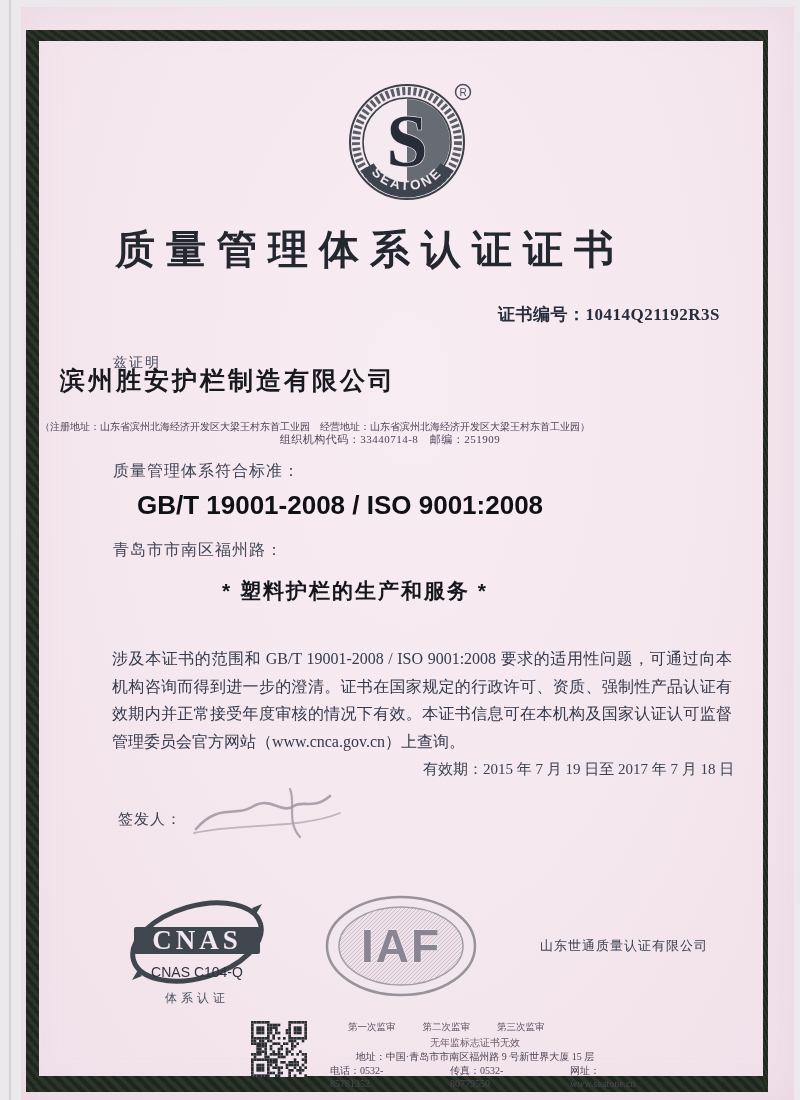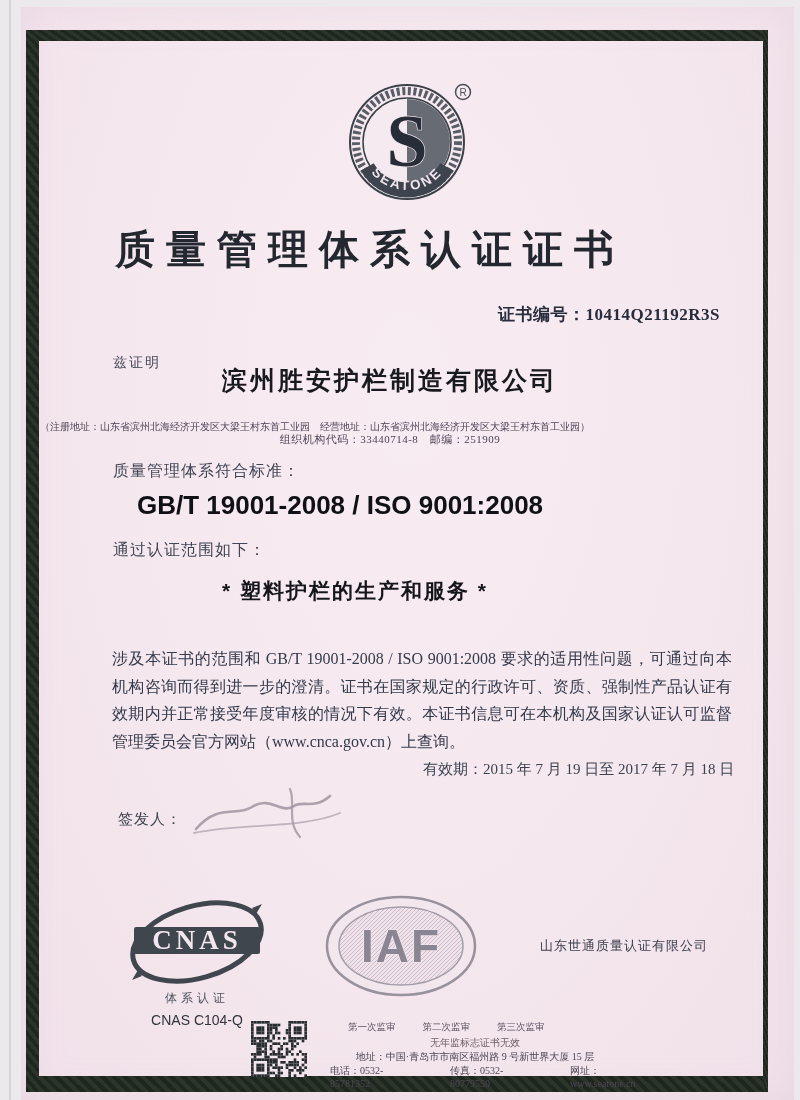--- a/index.html
+++ b/index.html
@@ -13,39 +13,39 @@
   .frame{position:absolute;left:26px;top:30px;width:742px;height:1062px;box-sizing:border-box;
         border-style:solid;border-color:#242d26;border-width:11px 5px 16px 13px;
         border-image:repeating-linear-gradient(45deg,#1e271f 0 4px,#2d352b 4px 8px) 16;z-index:1;}
   .content{position:absolute;inset:0;z-index:2;}
   .abs{position:absolute;}
   .title{left:30px;top:222px;width:680px;text-align:center;font-size:40px;letter-spacing:11px;
         color:#23272f;font-weight:600;}
   .certno{left:420px;top:303px;width:300px;text-align:right;font-size:17px;font-weight:bold;
         color:#272d3d;letter-spacing:.5px;}
   .certify{left:113px;top:354px;font-size:14px;color:#444a59;letter-spacing:2px;}
-  .company{left:60px;top:364px;width:660px;text-align:center;font-size:25px;font-weight:bold;
+  .company{left:60px;top:364px;width:660px;text-align:left;font-size:25px;font-weight:bold;
         font-family:"Liberation Sans","DejaVu Sans",sans-serif;color:#191a20;letter-spacing:3px;}
   .addr{left:40px;top:420px;width:700px;text-align:left;font-size:10px;color:#4d4457;}
   .org{left:40px;top:432px;width:700px;text-align:center;font-size:11px;color:#4d4457;letter-spacing:.5px;}
   .stdlabel{left:113px;top:461px;font-size:16px;color:#404656;letter-spacing:1px;}
   .std{left:20px;top:490px;width:640px;text-align:center;font-size:26px;font-weight:bold;
         font-family:"Liberation Sans","DejaVu Sans",sans-serif;color:#0f1116;}
   .scopelabel{left:113px;top:540px;font-size:16px;color:#404656;letter-spacing:1px;}
   .scope{left:40px;top:577px;width:630px;text-align:center;font-size:21px;font-weight:bold;
         font-family:"Liberation Sans","DejaVu Sans",sans-serif;color:#15161c;letter-spacing:2px;}
   .para{left:112px;top:645px;width:620px;font-size:16px;line-height:27.5px;text-align:justify;
         color:#333a4c;}
   .issue{left:118px;top:760px;font-size:15px;color:#3a4150;}
   .valid{left:423px;top:760px;font-size:15px;color:#3a4150;}
   .signer{left:118px;top:810px;font-size:15px;color:#3a4150;letter-spacing:1px;}
   .sig{left:190px;top:783px;}
   .cnas{left:126px;top:896px;}
   .cnascap1{left:126px;top:990px;width:142px;text-align:center;font-size:12px;letter-spacing:4px;color:#4c5260;}
-  .cnascap2{left:126px;top:1012px;width:142px;text-align:center;font-size:14px;color:#2e333c;
+  .cnascap2{left:126px;top:964px;width:142px;text-align:center;font-size:14px;color:#2e333c;
         font-family:"Liberation Sans","DejaVu Sans",sans-serif;}
   .iaf{left:323px;top:894px;}
   .issuer{left:540px;top:937px;font-size:13px;color:#3c4150;letter-spacing:1px;}
   .audits{left:348px;top:1021px;display:flex;gap:27px;font-size:9.5px;color:#5a5262;}
   .notice{left:360px;top:1036px;width:230px;text-align:center;font-size:10px;color:#6a5b65;}
   .faddr{left:300px;top:1050px;width:350px;text-align:center;font-size:10px;color:#4c4556;}
   .fphones{left:330px;top:1064px;width:326px;display:flex;justify-content:space-between;
         font-size:10px;color:#4c4556;gap:36px;}
   .qr{left:251px;top:1021px;}
 </style>
@@ -86,21 +86,21 @@
     <div class="abs certify">兹证明</div>
 
     <div class="abs company">滨州胜安护栏制造有限公司</div>
 
     <div class="abs addr">（注册地址：山东省滨州北海经济开发区大梁王村东首工业园　经营地址：山东省滨州北海经济开发区大梁王村东首工业园）</div>
     <div class="abs org">组织机构代码：33440714-8　邮编：251909</div>
 
     <div class="abs stdlabel">质量管理体系符合标准：</div>
     <div class="abs std">GB/T 19001-2008 / ISO 9001:2008</div>
 
-    <div class="abs scopelabel">通过认证范围如下：</div>
+    <div class="abs scopelabel">青岛市市南区福州路：</div>
     <div class="abs scope">* 塑料护栏的生产和服务 *</div>
 
     <div class="abs para">涉及本证书的范围和 GB/T 19001-2008 / ISO 9001:2008 要求的适用性问题，可通过向本机构咨询而得到进一步的澄清。证书在国家规定的行政许可、资质、强制性产品认证有效期内并正常接受年度审核的情况下有效。本证书信息可在本机构及国家认证认可监督管理委员会官方网站（www.cnca.gov.cn）上查询。</div>
 
     <div class="abs valid">
       <span>有效期：</span><span>2015 年 7 月 19 日至 2017 年 7 月 18 日</span>
     </div>
 
     <div class="abs signer">签发人：</div>
 

